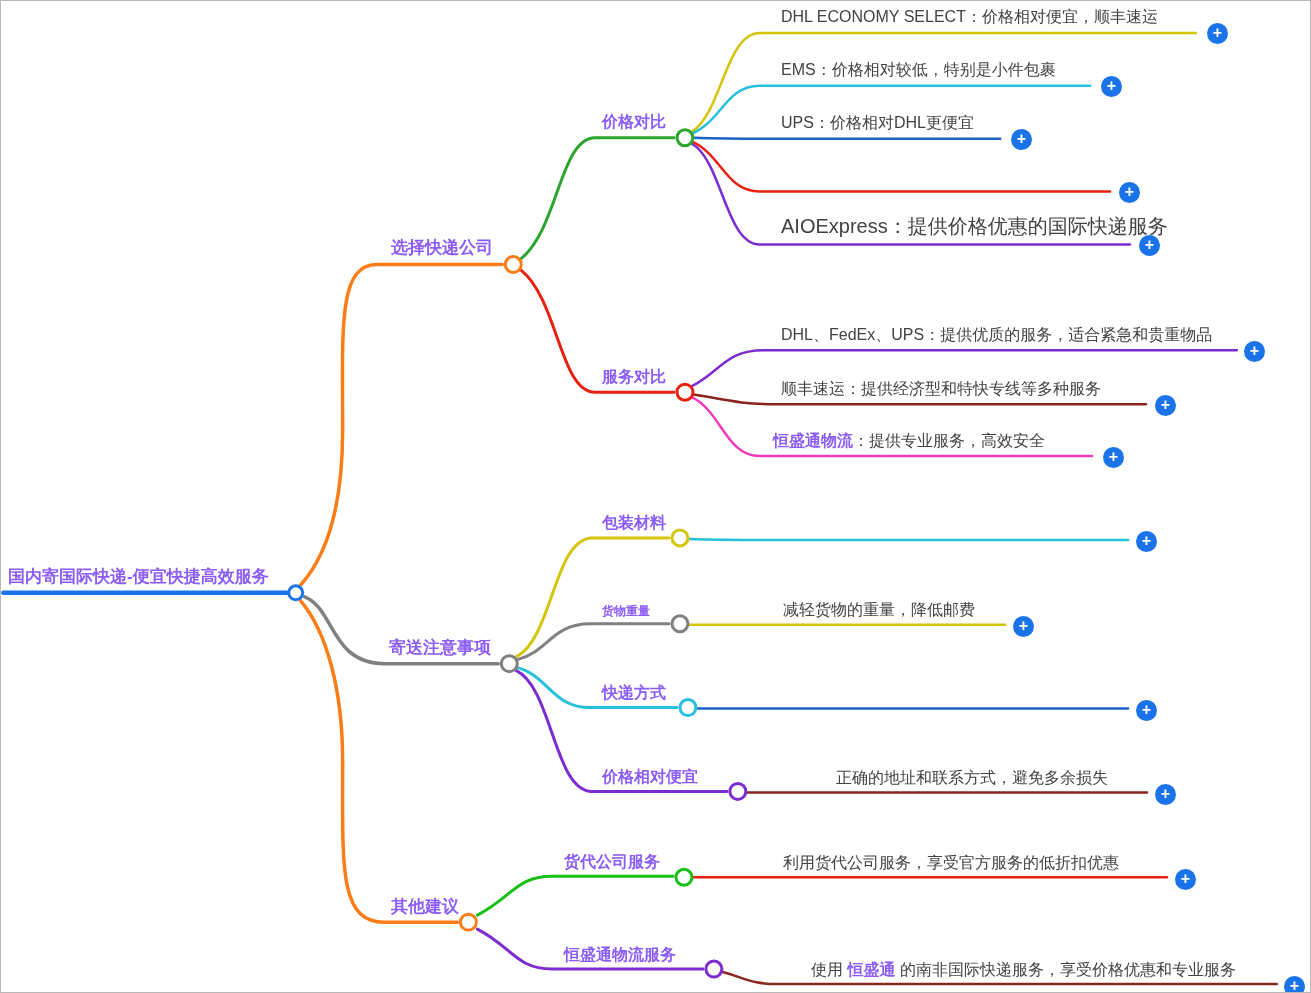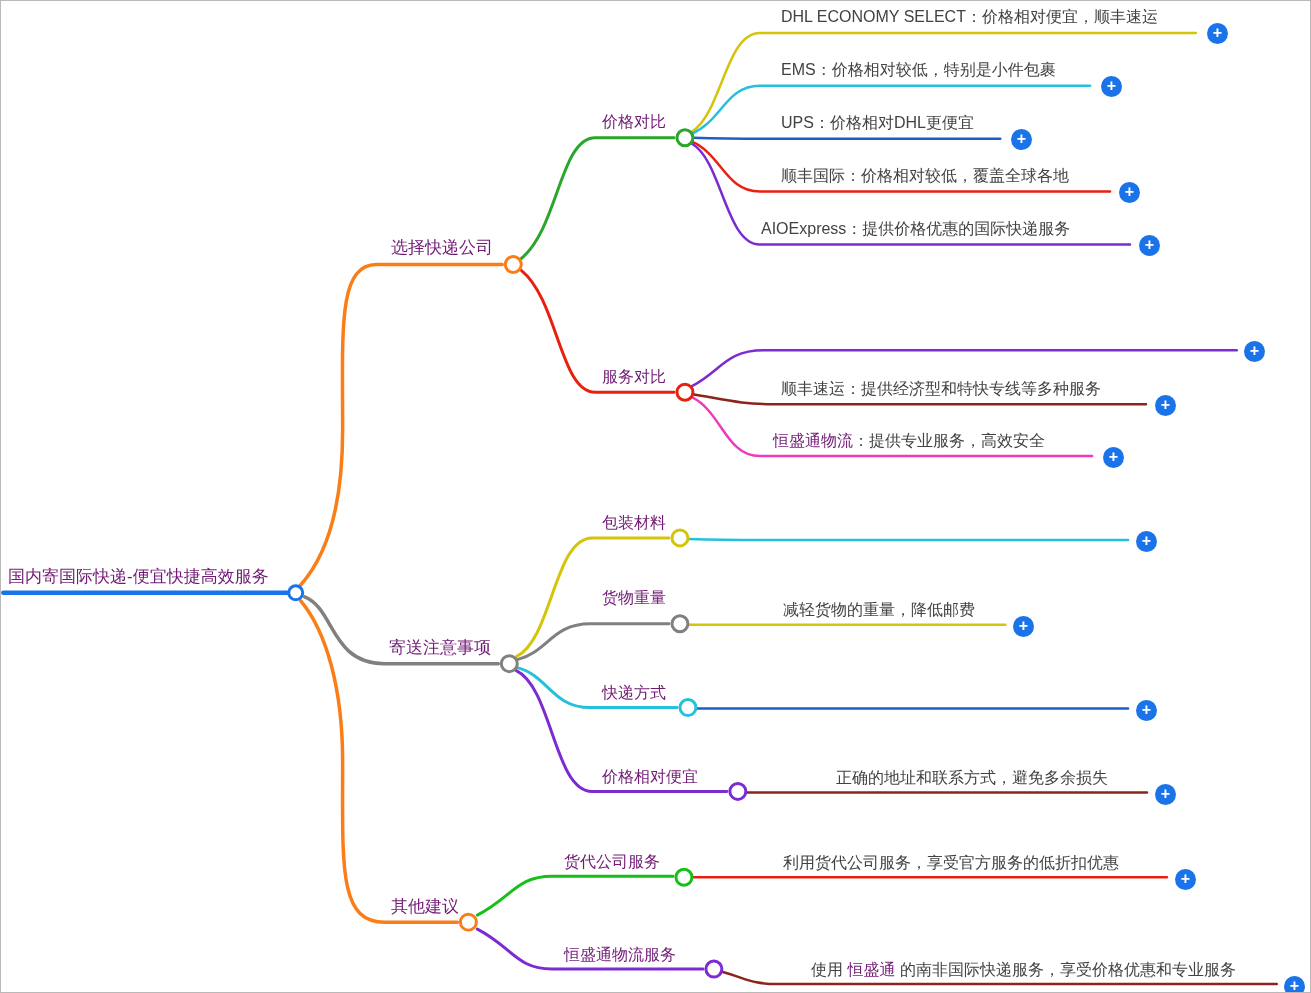--- a/index.html
+++ b/index.html
@@ -15,21 +15,21 @@
   #edge-layer{position:absolute;left:0;top:0;width:100%;height:100%;}
   .label{
     position:absolute;
     line-height:1.32;
     white-space:nowrap;
     color:#424242;
     cursor:default;
   }
   .label.wrap{white-space:normal;}
   .label.node{font-weight:bold;color:#141414;}
-  .label .b{font-weight:normal;color:#701a75;}
+  .label .b{font-weight:bold;color:#8b5cf6;}
   .plus{
     position:absolute;
     width:21px;height:21px;
     border-radius:50%;
     color:#ffffff;
     text-align:center;
     font-family:"Liberation Sans","DejaVu Sans",sans-serif;
     font-weight:bold;
     font-size:16px;
     line-height:20px;
@@ -80,31 +80,31 @@
       <circle cx="468" cy="923" r="8" fill="#ffffff" stroke="#fa7d17" stroke-width="3"></circle>
       <circle cx="684" cy="878" r="8" fill="#ffffff" stroke="#16c016" stroke-width="3"></circle>
       <circle cx="714" cy="970" r="8" fill="#ffffff" stroke="#7c2bd0" stroke-width="3"></circle>
     </svg>
 <div class="label node" style="left: 7px; bottom: 404px; font-size: 17px;"><span class="b">国内寄国际快递-便宜快捷高效服务</span></div>
     <div class="label node" style="left: 390px; bottom: 733px; font-size: 17px;"><span class="b">选择快递公司</span></div>
     <div class="label node" style="left: 601px; bottom: 860px; font-size: 16px;"><span class="b">价格对比</span></div>
     <div class="label node" style="left: 601px; bottom: 605px; font-size: 16px; text-align: right;"><span class="b">服务对比</span></div>
     <div class="label node" style="left: 388px; bottom: 333px; font-size: 17px;"><span class="b">寄送注意事项</span></div>
     <div class="label node" style="left: 601px; bottom: 459px; font-size: 16px;"><span class="b">包装材料</span></div>
-    <div class="label node" style="left: 601px; bottom: 384px; font-size: 16px;"><span class="b">货物重量</span></div>
+    <div class="label node" style="left: 601px; bottom: 372px; font-size: 12px;"><span class="b">货物重量</span></div>
     <div class="label node" style="left: 601px; bottom: 289px; font-size: 16px;"><span class="b">快递方式</span></div>
     <div class="label node" style="left: 601px; bottom: 205px; font-size: 16px;"><span class="b">价格相对便宜</span></div>
     <div class="label node" style="left: 390px; bottom: 74px; font-size: 17px;"><span class="b">其他建议</span></div>
     <div class="label node" style="left: 563px; bottom: 120px; font-size: 16px;"><span class="b">货代公司服务</span></div>
     <div class="label node" style="left: 563px; bottom: 27px; font-size: 16px;"><span class="b">恒盛通物流服务</span></div>
     <div class="label leaf" style="left: 780px; bottom: 965px; font-size: 16px;"><span>DHL ECONOMY SELECT：价格相对便宜，顺丰速运</span></div>
     <div class="label leaf" style="left: 780px; bottom: 912px; font-size: 16px;"><span>EMS：价格相对较低，特别是小件包裹</span></div>
     <div class="label leaf" style="left: 780px; bottom: 859px; font-size: 16px;"><span>UPS：价格相对DHL更便宜</span></div>
-    <div class="label leaf" style="left: 780px; bottom: 806px; font-size: 16px;"><span>顺丰国际：价格相对较低，覆盖全球各地</span></div>
-    <div class="label leaf" style="left: 760px; bottom: 753px; font-size: 16px;"><span>AIOExpress：提供价格优惠的国际快递服务</span></div>
+    <div class="label leaf" style="left: 780px; bottom: 753px; font-size: 20px;"><span>AIOExpress：提供价格优惠的国际快递服务</span></div>
+    <div class="label leaf wrap" style="left: 780px; bottom: 647px; font-size: 16px; width: 470px;"><span>DHL、FedEx、UPS：提供优质的服务，适合紧急和贵重物品</span></div>
     <div class="label leaf" style="left: 772px; bottom: 541px; font-size: 16px;"><span class="b">恒盛通物流</span><span>：提供专业服务，高效安全</span></div>
     <div class="label leaf" style="left: 780px; bottom: 593px; font-size: 16px;"><span>顺丰速运：提供经济型和特快专线等多种服务</span></div>
     <div class="label leaf" style="left: 782px; bottom: 372px; font-size: 16px;"><span>减轻货物的重量，降低邮费</span></div>
     <div class="label leaf" style="left: 835px; bottom: 204px; font-size: 16px;"><span>正确的地址和联系方式，避免多余损失</span></div>
     <div class="label leaf" style="left: 782px; bottom: 119px; font-size: 16px;"><span>利用货代公司服务，享受官方服务的低折扣优惠</span></div>
     <div class="label leaf wrap" style="left: 810px; bottom: 12px; font-size: 16px; width: 470px;"><span>使用 </span><span class="b">恒盛通</span><span> 的南非国际快递服务，享受价格优惠和专业服务</span></div>
     <div class="plus" style="left: 1206px; top: 22px; background: rgb(26, 115, 232);"><span>+</span></div>
     <div class="plus" style="left: 1100px; top: 75px; background: rgb(26, 115, 232);"><span>+</span></div>
     <div class="plus" style="left: 1010px; top: 128px; background: rgb(26, 115, 232);"><span>+</span></div>
     <div class="plus" style="left: 1118px; top: 181px; background: rgb(26, 115, 232);"><span>+</span></div>

